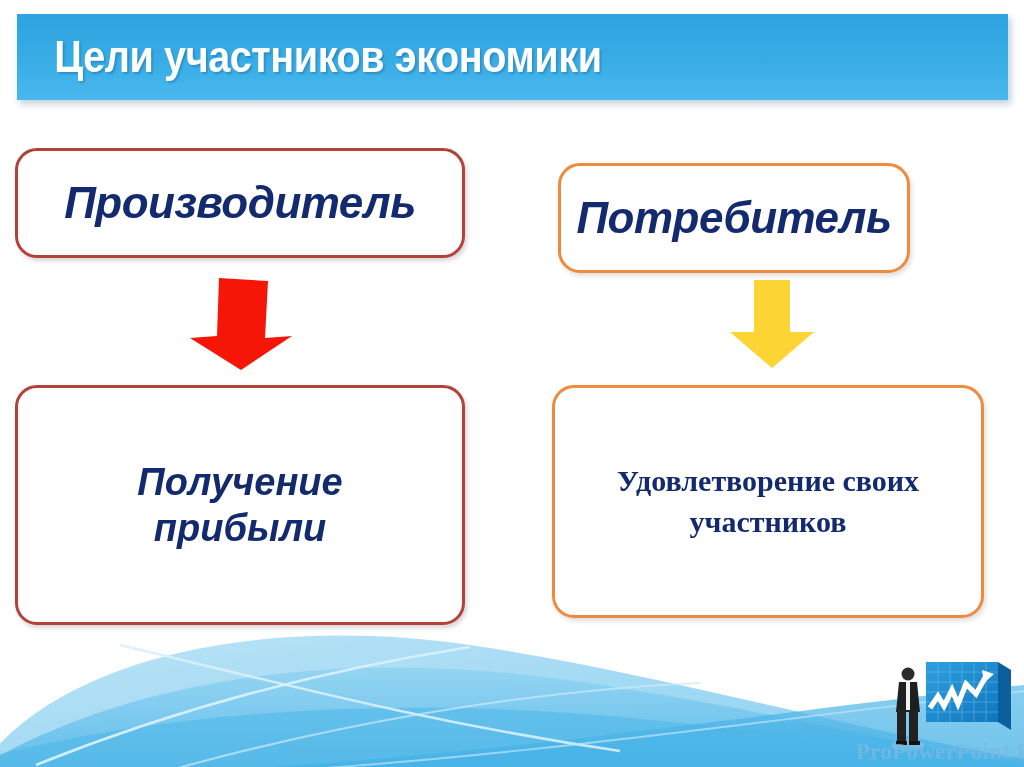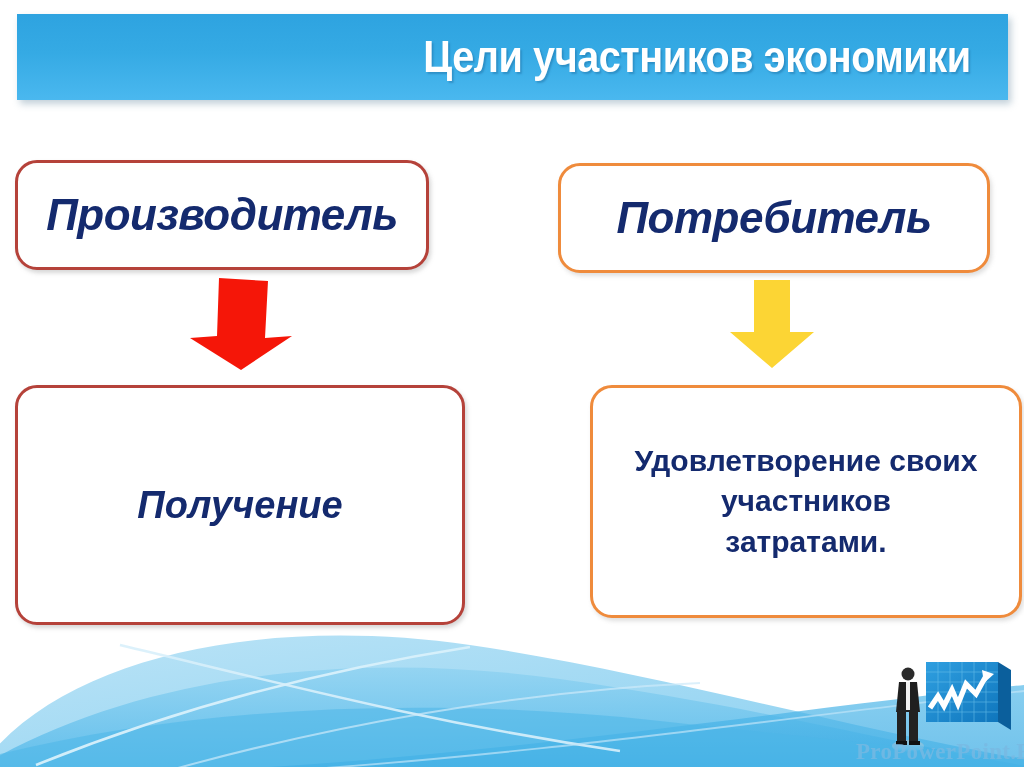--- a/index.html
+++ b/index.html
@@ -23,21 +23,21 @@
   .title-banner {
     position: absolute;
     left: 17px;
     top: 14px;
     width: 991px;
     height: 86px;
     background: linear-gradient(180deg, #2ea3e0 0%, #35aae4 45%, #4ab8ef 100%);
     box-shadow: 3px 4px 7px rgba(120,150,170,0.45);
     display: flex;
     align-items: center;
-    justify-content: flex-end;
+    justify-content: flex-start;
   }
   .title-text {
     color: #ffffff;
     font-family: "Liberation Sans Narrow", "Liberation Sans", sans-serif;
     font-size: 45px;
     font-weight: bold;
     letter-spacing: -0.5px;
     transform: scaleX(0.88);
     transform-origin: center;
     white-space: nowrap;
@@ -57,24 +57,24 @@
   }
   .box.red {
     border: 3px solid #b5423a;
     box-shadow: 2px 3px 4px rgba(140,140,140,0.35);
   }
   .box.orange {
     border: 3px solid #ef8b3c;
     box-shadow: 2px 3px 4px rgba(150,150,150,0.3);
   }
 
-  .box-producer   { left: 15px;  top: 160px; width: 414px; height: 110px; }
-  .box-consumer   { left: 558px; top: 163px; width: 432px; height: 110px; text-align: right; }
+  .box-producer   { left: 15px;  top: 148px; width: 450px; height: 110px; }
+  .box-consumer   { left: 558px; top: 163px; width: 352px; height: 110px; text-align: right; }
   .box-profit     { left: 15px;  top: 385px; width: 450px; height: 240px; font-style: italic; }
-  .box-needs      { left: 590px; top: 385px; width: 432px; height: 233px; }
+  .box-needs      { left: 552px; top: 385px; width: 432px; height: 233px; font-family: Liberation Serif, serif; }
 
   .head-label {
     color: #142a6e;
     font-size: 44px;
     font-weight: bold;
     font-style: italic;
     letter-spacing: -0.5px;
     white-space: nowrap;
   }
   .body-label {
@@ -179,28 +179,28 @@
     <polygon points="33,2 82,5 79,62 106,60 55,94 4,62 31,60" fill="#f51608"></polygon>
   </svg>
 
   <svg class="arrow arrow-yellow" viewBox="0 0 88 92" preserveAspectRatio="none">
     <polygon points="26,2 62,2 62,54 86,54 44,90 2,54 26,54" fill="#fcd534"></polygon>
   </svg>
 
   <div class="box red box-profit">
     <div class="body-label">
         <div>Получение</div>
+        <div>прибыли</div>
       </div>
   </div>
 
   <div class="box orange box-needs">
     <div class="body-label small">
         <div>Удовлетворение своих</div>
         <div>участников</div>
-        <div>затратами.</div>
       </div>
   </div>
 
   <svg class="logo" viewBox="0 0 156 105">
     <defs>
       <linearGradient id="boardg" x1="0" y1="0" x2="1" y2="1">
         <stop offset="0%" stop-color="#2f9fe0"></stop>
         <stop offset="100%" stop-color="#0f76bd"></stop>
       </linearGradient>
       <linearGradient id="shadowg" x1="0" y1="0" x2="0" y2="1">

